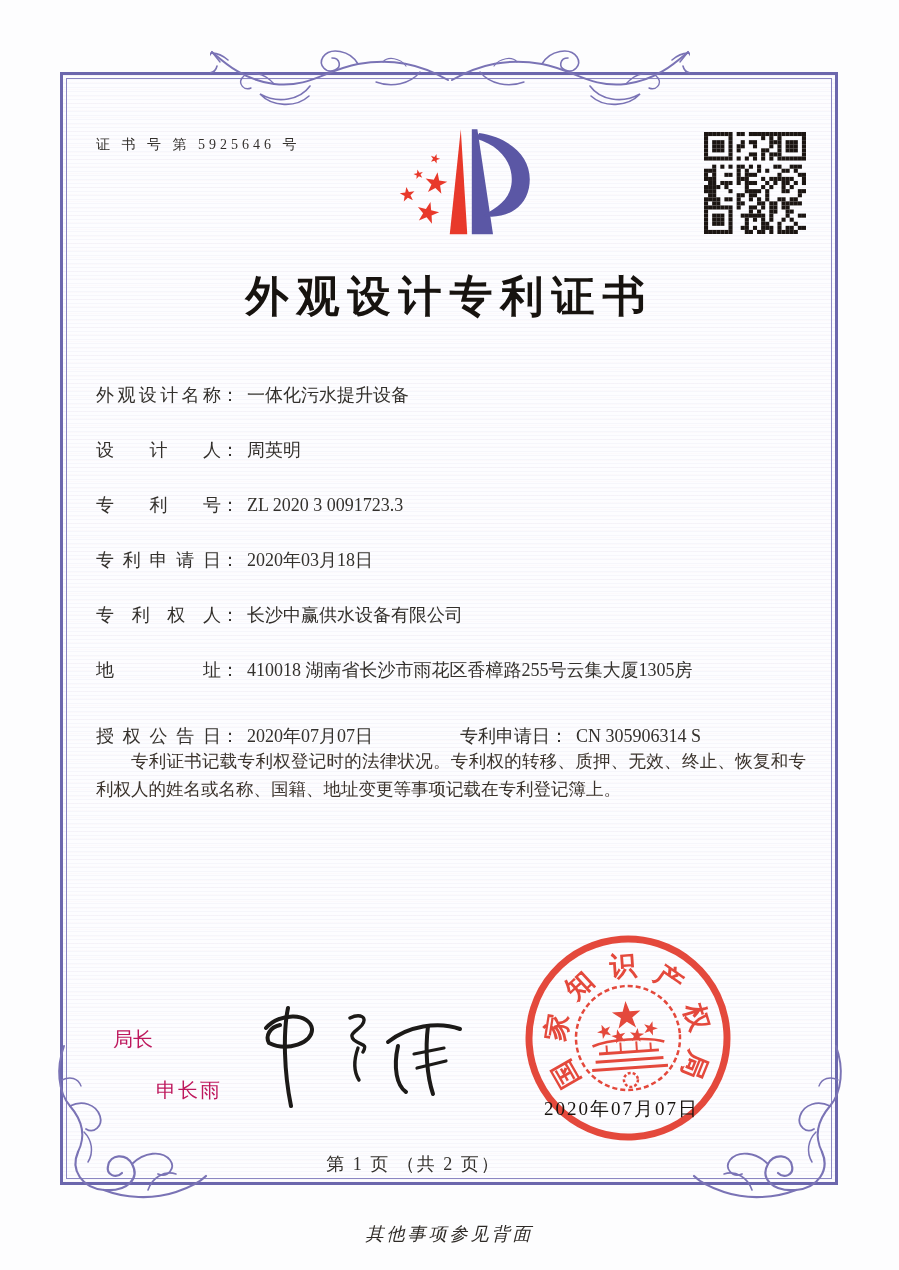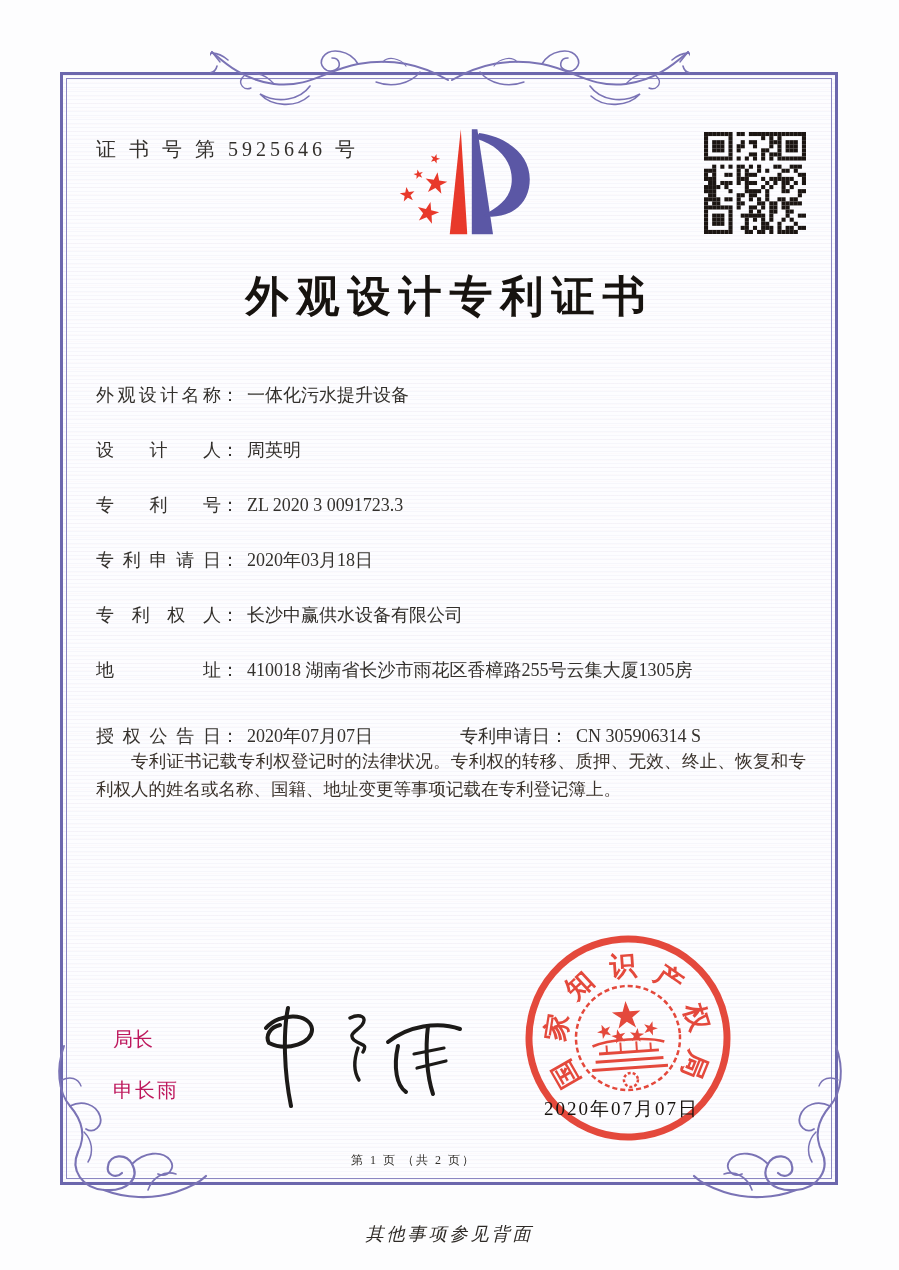--- a/index.html
+++ b/index.html
@@ -24,21 +24,21 @@
   .frame-inner {
     position:absolute; left:3px; top:3px; right:3px; bottom:3px;
     border:1px solid #8b86c2;
   }
   .ornament { position:absolute; pointer-events:none; }
   .orn-top { left:210px; top:38px; width:480px; height:78px; }
   .orn-bl  { left:48px;  top:1040px; width:160px; height:180px; }
   .orn-br  { left:692px; top:1040px; width:160px; height:180px; transform:scaleX(-1); }
 
   
-  .cert-no { position:absolute; left:96px; top:136px; font-size:20px; letter-spacing:4px; color:#33302c; }
+  .cert-no { position:absolute; left:96px; top:136px; font-size:14px; letter-spacing:4px; color:#33302c; }
   .logo { position:absolute; left:372px; top:122px; width:196px; height:138px; }
   .qr   { position:absolute; left:704px; top:132px; width:102px; height:102px; }
   .title {
     position:absolute; left:0; top:268px; width:899px;
     text-align:center; font-size:43px; font-weight:bold; letter-spacing:8px; color:#17130f;
   }
 
   
   .fields { position:absolute; left:96px; top:383px; width:710px; font-size:18px; color:#33302c; }
   .frow { position:absolute; left:0; white-space:nowrap; }
@@ -48,29 +48,29 @@
 
   
   .body-text {
     position:absolute; left:96px; top:748px; width:710px;
     font-size:17.5px; line-height:27.5px; color:#3b332c; text-align:justify;
   }
   .body-text p { text-indent:2em; }
 
   
   .signer { position:absolute; left:113px; top:1026px; font-size:20px; color:#be185d; }
-  .signer .name { margin-top:24px; letter-spacing:2px; }
+  .signer .name { margin-top:24px; letter-spacing:2px;margin-left:43px; }
   .signature { position:absolute; left:232px; top:998px; width:240px; height:115px; }
 
   
   .seal { position:absolute; left:518px; top:928px; width:220px; height:220px; transform:rotate(-4deg); opacity:0.92; }
   .seal-date { position:absolute; left:544px; top:1096px; font-size:19px; letter-spacing:2px; color:#17130f; z-index:5; }
 
   
-  .page-info { position:absolute; left:0; top:1152px; width:827px; text-align:center; font-size:12px; letter-spacing:2px; color:#33302c; }
+  .page-info { position:absolute; left:0; top:1152px; width:827px; text-align:center; font-size:18px; letter-spacing:2px; color:#33302c; }
   .back-note { position:absolute; left:0; top:1222px; width:899px; text-align:center; font-size:18px; font-style:italic; letter-spacing:3px; color:#2e2a26; }
 </style>
 </head>
 <body>
 
 <div class="frame">
   <div class="frame-inner"></div>
 </div>
 
 <svg class="ornament orn-top" viewBox="0 0 480 78">

